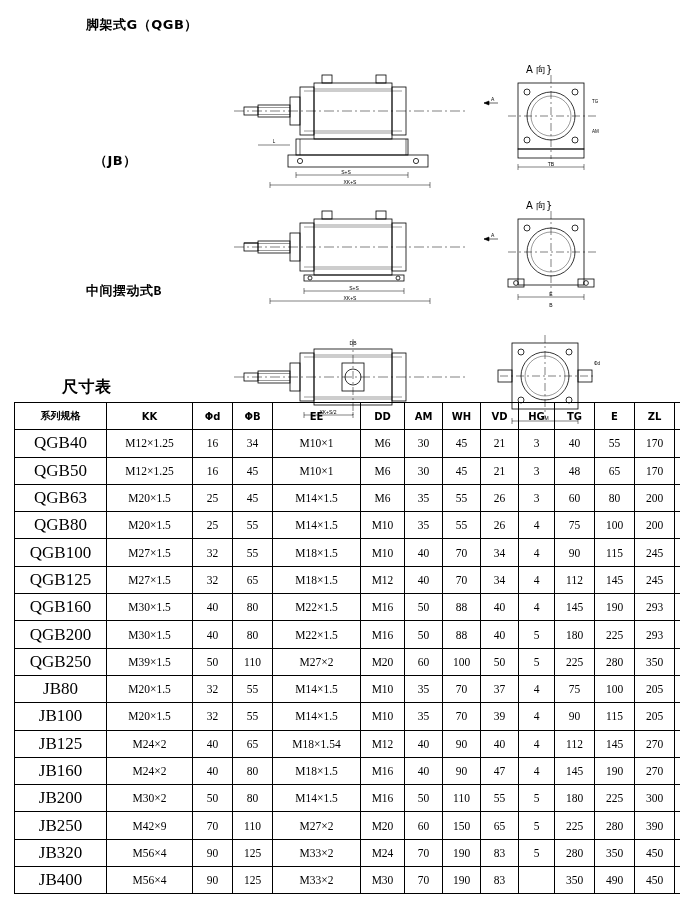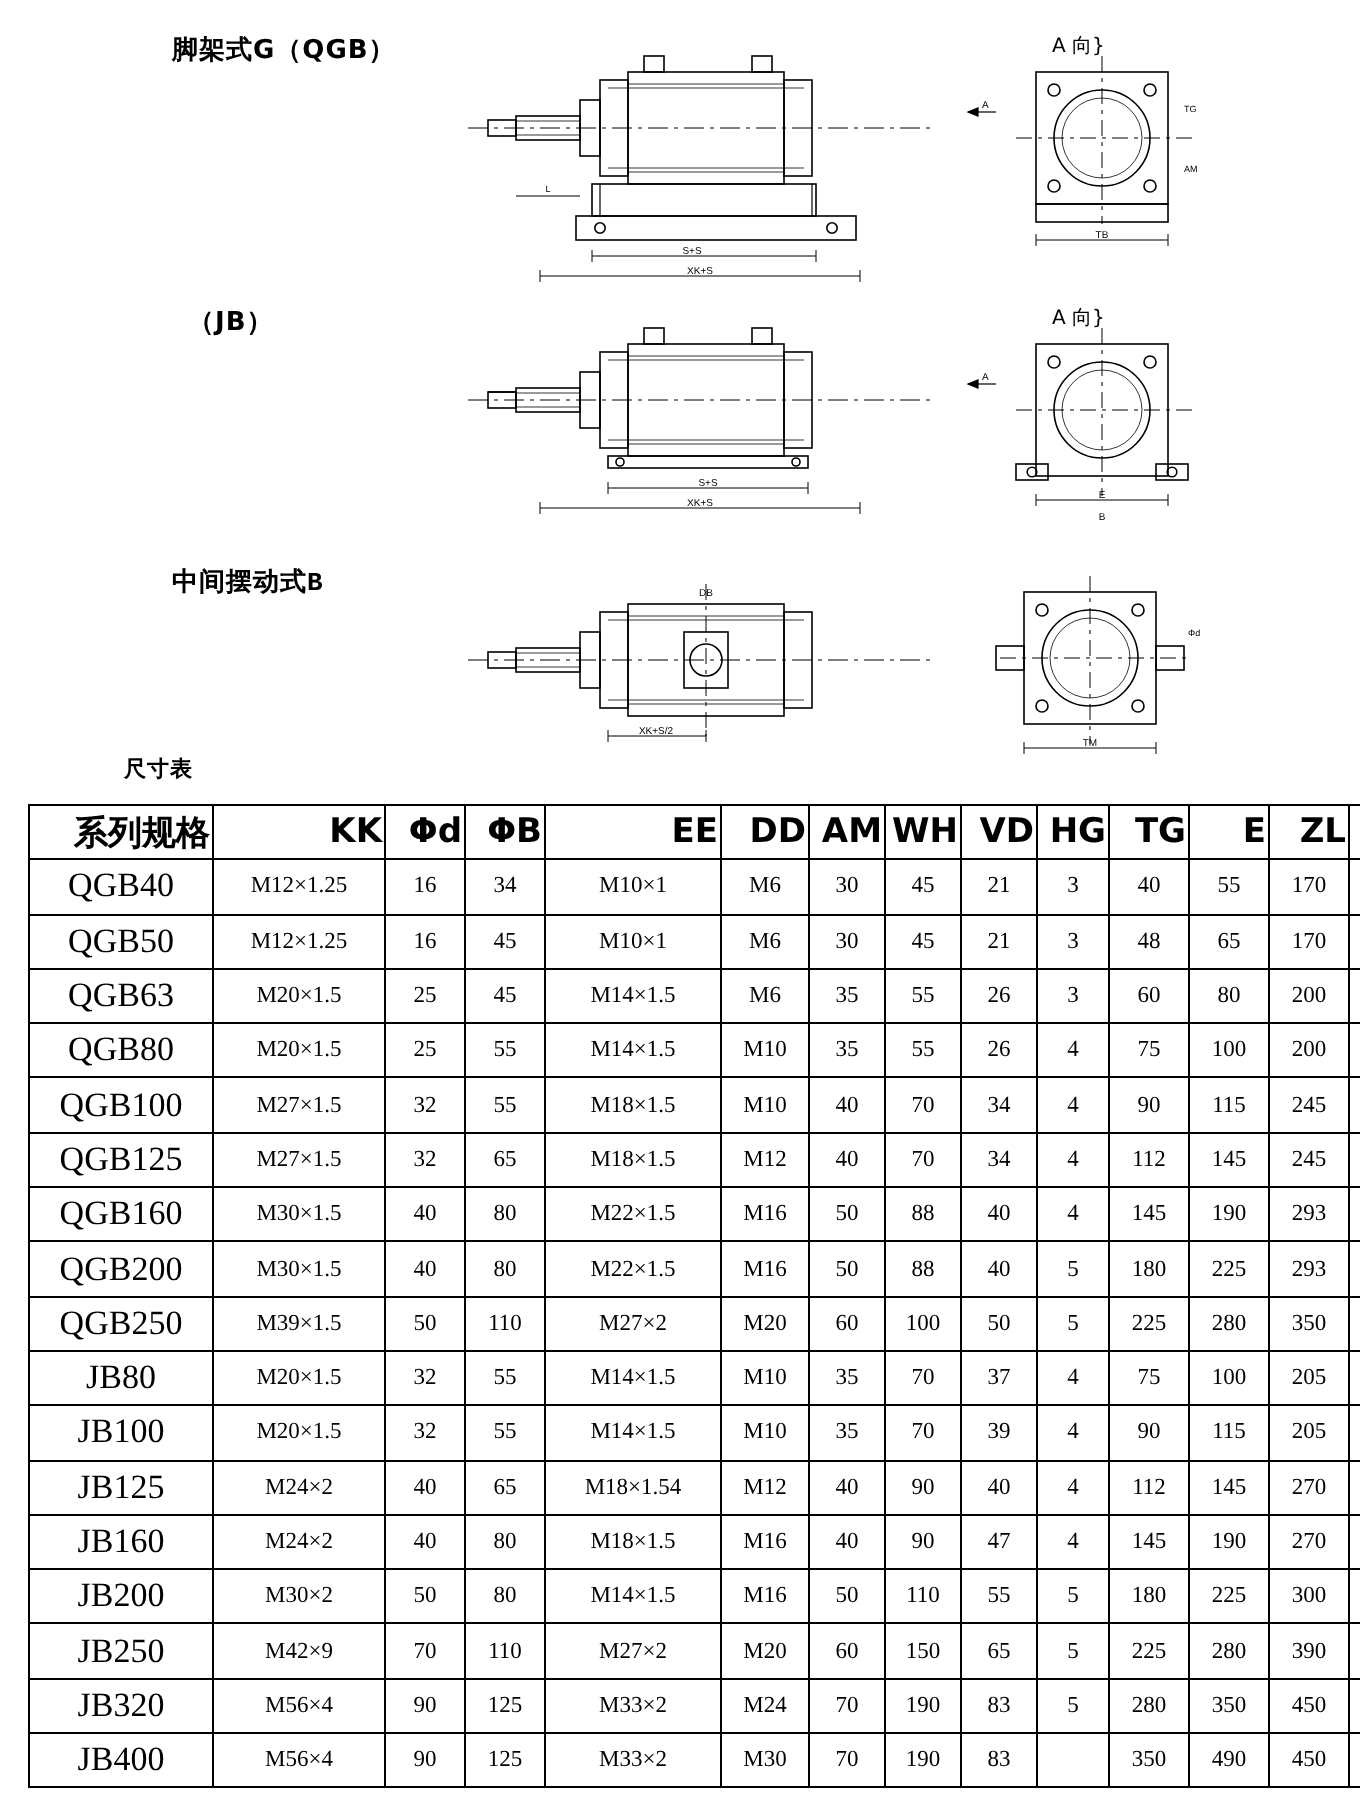--- a/index.html
+++ b/index.html
@@ -26,25 +26,26 @@
     position: absolute;
     font-family: "DejaVu Sans", sans-serif;
     font-size: 13px;
     font-weight: bold;
     letter-spacing: 0.5px;
     white-space: nowrap;
   }
   .cap-g   { left: 86px;  top: 16px; }
   .cap-jb  { left: 94px;  top: 152px; text-align: center; }
   .cap-b   { left: 86px;  top: 282px; font-family: Liberation Mono, monospace; }
-  .cap-tbl { left: 62px;  top: 377px; font-size: 11px; }
+  .cap-tbl { left: 62px;  top: 377px; font-size: 16px; }
 
   
   .dwg {
     position: absolute;
+    margin-top: 47px;
   }
   .dwg svg { display: block; }
 
   
   .tbl-wrap {
     position: absolute;
     left: 14px;
     top: 402px;
     width: 652px;
   }
@@ -60,22 +61,21 @@
     vertical-align: middle;
     font-size: 11.5px;
     height: 26.3px;
     padding: 0 1px;
     white-space: nowrap;
     overflow: hidden;
   }
   table.spec th {
     font-family: "DejaVu Sans", sans-serif;
     font-weight: bold;
-    font-size: 17px;
-    text-align: right;
+    font-size: 10px;
   }
   table.spec td.model {
     font-size: 17px;
   }
   
   col.c0 { width: 92px; }
   col.c1 { width: 86px; }
   col.c2 { width: 40px; }
   col.c3 { width: 40px; }
   col.c4 { width: 88px; }

